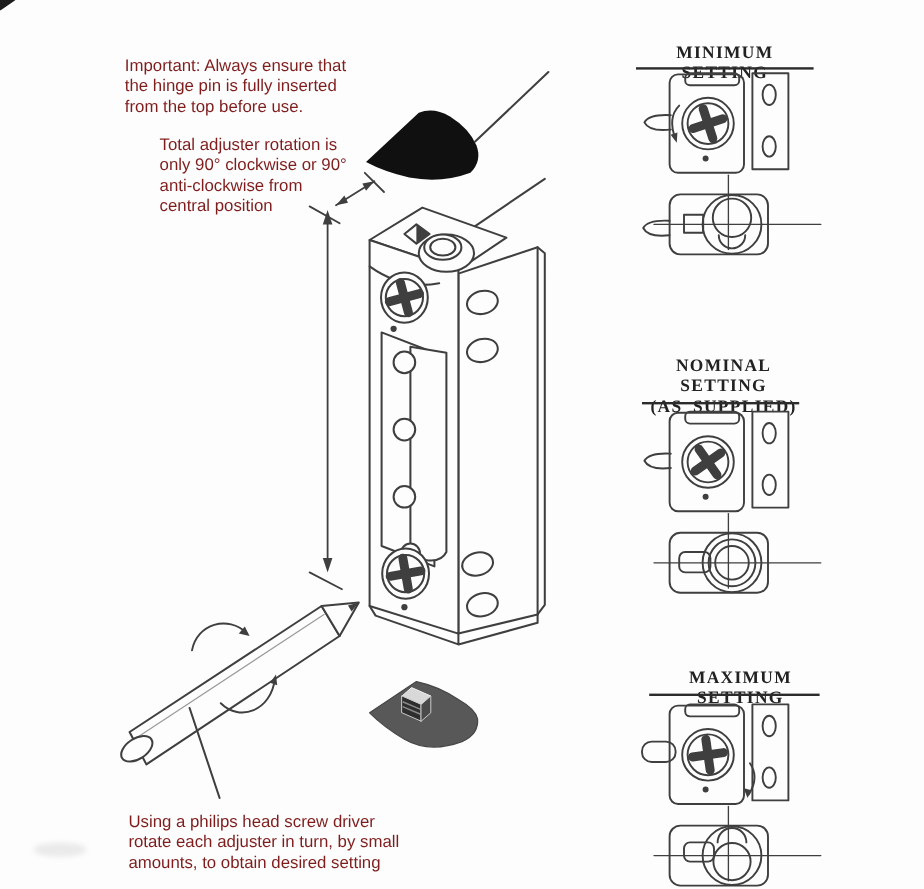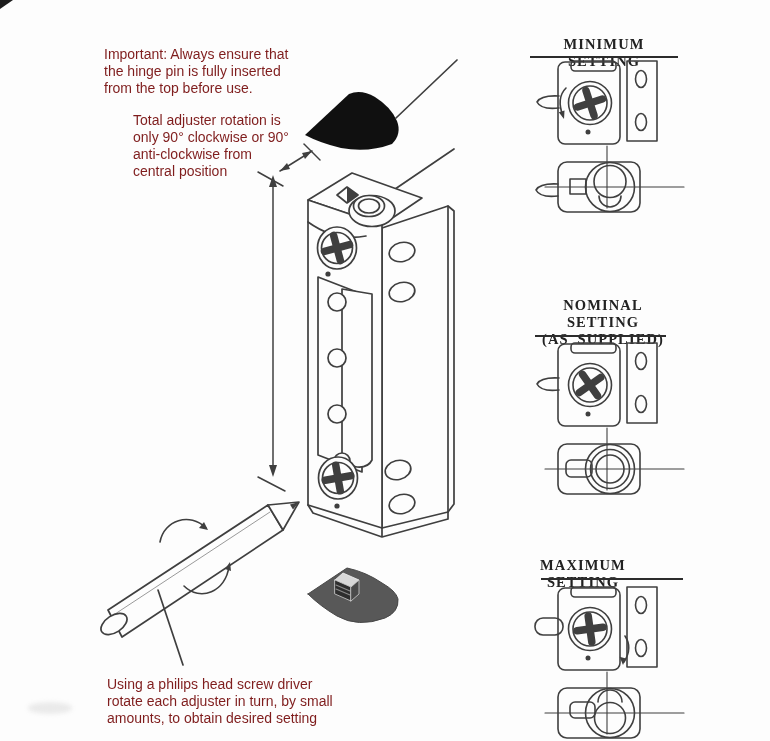--- a/index.html
+++ b/index.html
@@ -25,21 +25,21 @@
     font-weight:bold;
     font-size:14.5px;
     line-height:17px;
     letter-spacing:1.1px;
     word-spacing:7px;
     text-align:center;
     white-space:pre-line;
   }
   #title-minimum{left:524px;top:36px;width:160px;}
   #title-nominal{left:528px;top:297px;width:150px;text-align:center;word-spacing:4px;}
-  #title-maximum{left:503px;top:557px;width:160px;font-family:Liberation Serif, serif;}
+  #title-maximum{left:537px;top:557px;width:160px;font-family:Liberation Serif, serif;}
   .setting-rule{
     position:absolute;height:0;border-top:2px solid #2c2c2c;
   }
   #rule-minimum{left:530px;top:56px;width:148px;}
   #rule-nominal{left:535px;top:335px;width:131px;}
   #rule-maximum{left:541px;top:578px;width:142px;}
   .setting-svg{position:absolute;width:170px;height:160px;}
   #svg-minimum{left:528px;top:58px;}
   #svg-nominal{left:528px;top:340px;}
   #svg-maximum{left:528px;top:584px;}

